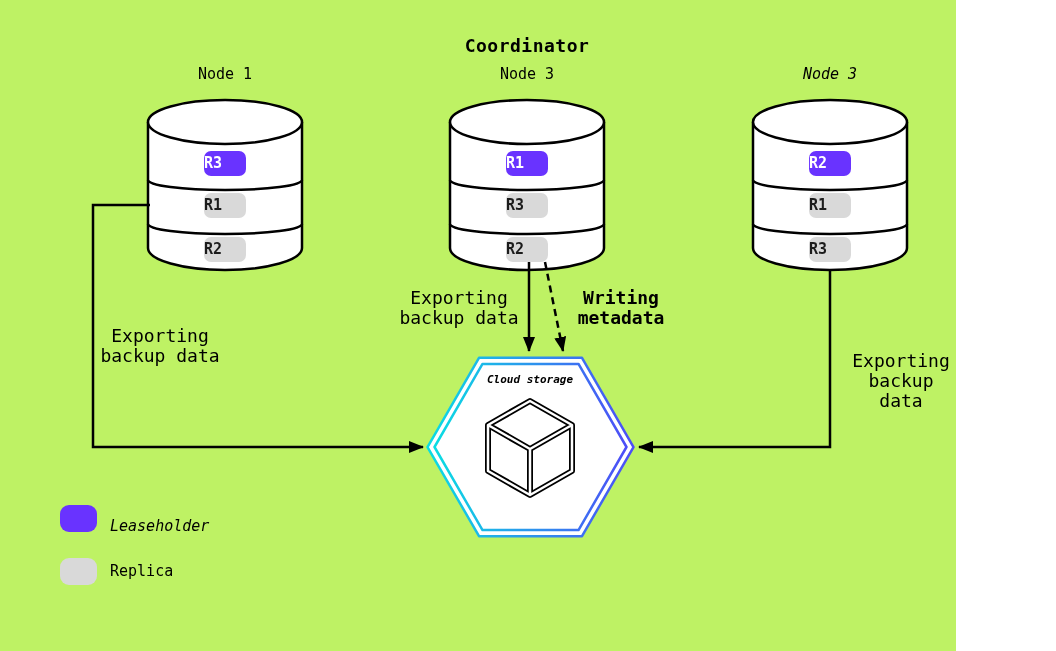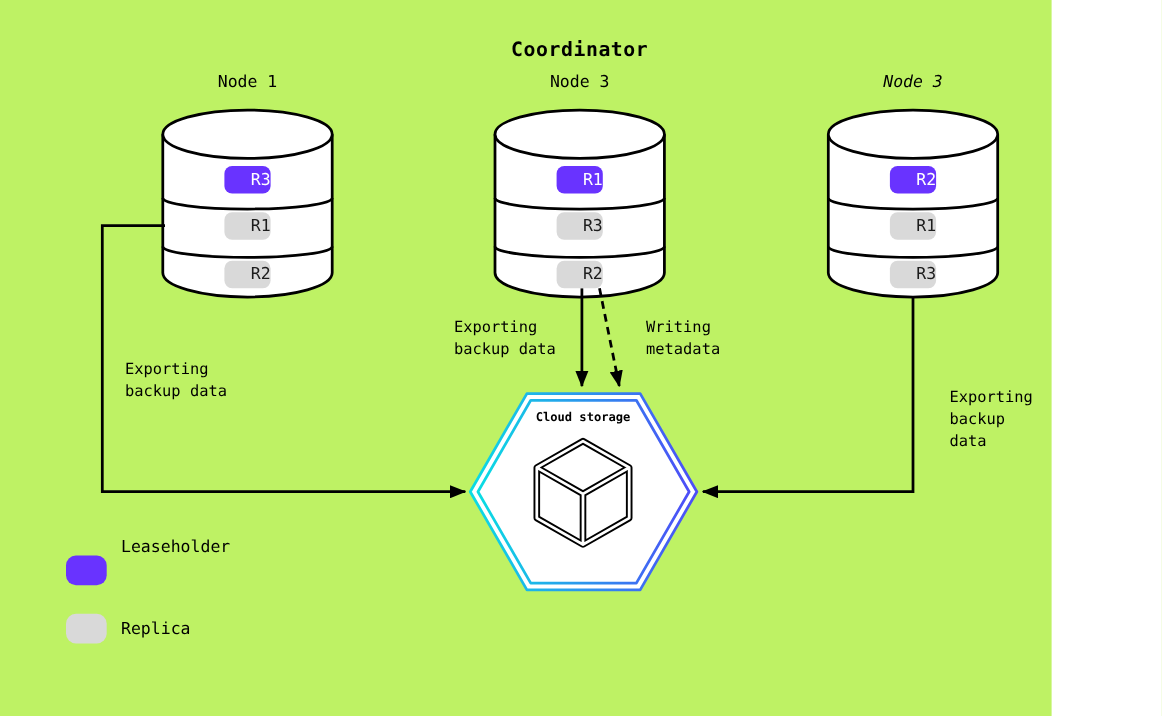--- a/index.html
+++ b/index.html
@@ -4,25 +4,25 @@
 <style>
   * { margin:0; padding:0; box-sizing:border-box; }
   html,body { background:#fff; }
   body { font-family:"DejaVu Sans Mono", monospace; color:#000; }
   .canvas { position:relative; width:956px; height:651px; background:#bef264; overflow:hidden; }
   .layer { position:absolute; inset:0; }
   .label { position:absolute; color:#000; }
   .center { transform:translateX(-50%); }
   .title { font-size:18px; font-weight:bold; letter-spacing:0.5px; }
   .node-label { font-size:15px; }
-  .edge-label { font-size:14px; line-height:20px; white-space:pre-line; }
-  .cloud-label { font-size:11px; font-weight:bold; }
+  .edge-label { font-size:18px; line-height:20px; text-align:center; white-space:pre-line; }
+  .cloud-label { font-size:11px; font-weight:bold;font-style:italic; }
   .badge {
     position:absolute; width:42px; height:25px; border-radius:7px;
-    font-size:15px; font-weight:normal; line-height:25px; text-align:right;
+    font-size:15px; font-weight:bold; line-height:25px; text-align:left;
   }
   .badge[data-role="leaseholder"] { background:#6933FF; color:#ffffff; }
   .badge[data-role="replica"]     { background:#D9D9D9; color:#1c1c1c; }
   .swatch { position:absolute; width:37px; height:27px; border-radius:9px; }
   .swatch.purple { background:#6933FF; }
   .swatch.gray   { background:#D9D9D9; }
   .legend-label { font-size:15px; }
 </style>
 </head>
 <body>
@@ -92,25 +92,25 @@
   <div class="badge" style="left:506px; top:237px;" data-role="replica">R2</div>
 
   <div class="badge" style="left:809px; top:151px;" data-role="leaseholder">R2</div>
   <div class="badge" style="left:809px; top:193px;" data-role="replica">R1</div>
   <div class="badge" style="left:809px; top:237px;" data-role="replica">R3</div>
 
   <div class="label edge-label center" style="left:160px; top:326px;">Exporting
 backup data</div>
   <div class="label edge-label center" style="left:459px; top:288px;">Exporting
 backup data</div>
-  <div class="label edge-label center" style="left:621px; top:288px;">Writing
+  <div class="label edge-label center" style="left:621px; top:288px;font-weight:bold;">Writing
 metadata</div>
   <div class="label edge-label center" style="left:901px; top:351px;">Exporting
 backup data</div>
 
   <div class="label cloud-label center" style="left:530px; top:373px;">Cloud storage</div>
 
   <div class="swatch purple" style="left:60px; top:505px;"></div>
-  <div class="label legend-label" style="left:110px; top:488px;">Leaseholder</div>
+  <div class="label legend-label" style="left:110px; top:517px;font-style:italic;">Leaseholder</div>
   <div class="swatch gray" style="left:60px; top:558px;"></div>
   <div class="label legend-label" style="left:110px; top:562px;text-align:center;">Replica</div>
 
 </div>
 
 </body></html>

